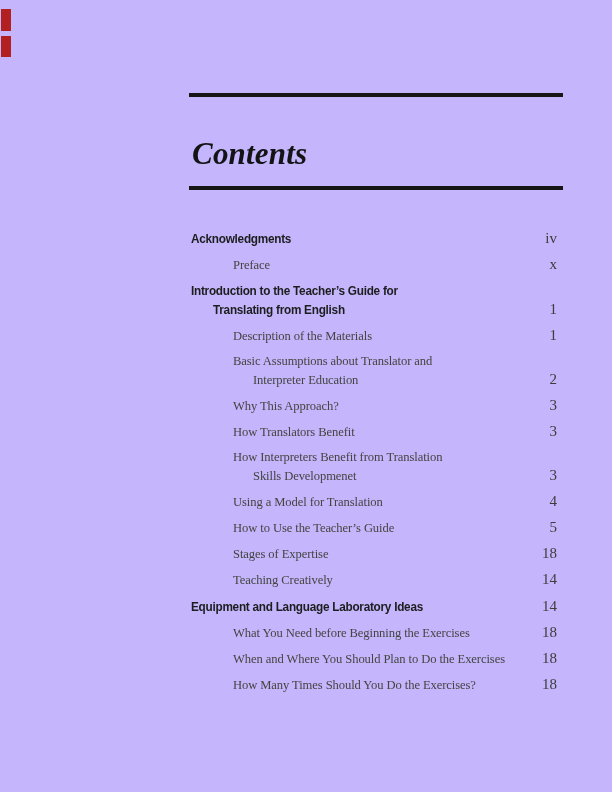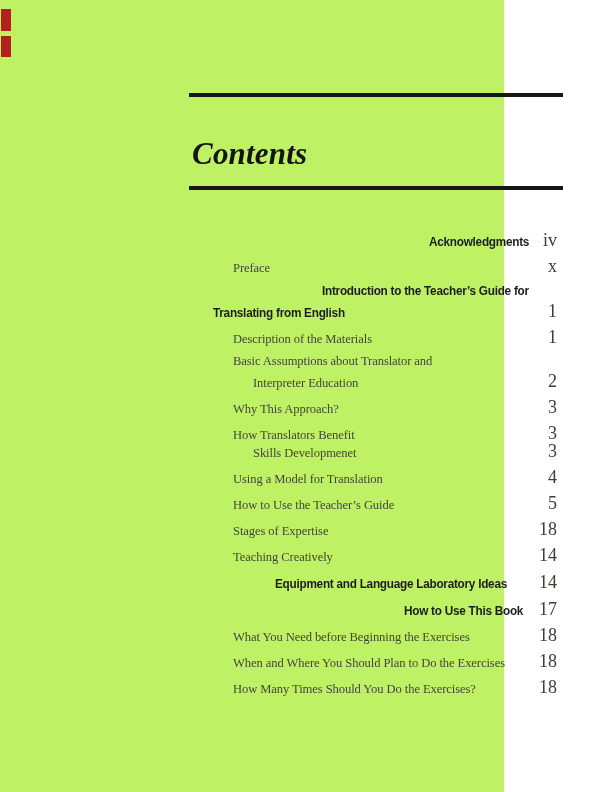--- a/index.html
+++ b/index.html
@@ -2,21 +2,21 @@
 <html><head>
 <meta charset="utf-8">
 <style>
   * { margin: 0; padding: 0; box-sizing: border-box; }
   html, body {
     width: 612px; height: 792px;
     background: #ffffff;
     font-family: "Liberation Serif", serif;
     overflow: hidden;
   }
-  .page { position: relative; width: 504px; height: 792px; background: #bef264; }
+  .page { position: relative; width: 612px; height: 792px; background: #c4b5fd; }
 
   
   .edge-mark {
     position: absolute; left: 1px; width: 10px;
     background: #b2201f;
   }
   .edge-mark:nth-child(1) { top: 9px;  height: 22px; }
   .edge-mark:nth-child(2) { top: 36px; height: 21px; }
 
   .content {
@@ -45,21 +45,21 @@
 
   .toc-row {
     display: flex;
     justify-content: space-between;
     align-items: baseline;
     height: 18px;
   }
   .toc-row.item-start    { margin-top: 8px; }
   .toc-row.heading-start { margin-top: 9px; }
 
-  .indent-0   { padding-left: 2px; justify-content: flex-end; }
+  .indent-0   { padding-left: 2px; }
   .indent-0_5 { padding-left: 24px; text-align: right; }
   .indent-1   { padding-left: 44px; }
   .indent-2   { padding-left: 64px; }
 
   .entry-text {
     display: inline-block;
     white-space: nowrap;
     transform: scaleX(0.94);
     transform-origin: 0 60%;
   }
@@ -73,21 +73,21 @@
   }
   .sub-row .entry-text {
     font-family: "Liberation Serif", serif;
     font-weight: 400;
     font-size: 13.4px;
     letter-spacing: -0.1px;
     color: #45443f;
   }
   .page-num {
     font-family: "Liberation Serif", serif;
-    font-size: 18px;
+    font-size: 15px;
     color: #3c3c38;
     padding-right: 6px;
     flex: none;
   }
 </style>
 </head>
 <body>
 
 <div class="page">
 
@@ -133,20 +133,24 @@
           <span class="page-num">2</span>
         </div>
         <div class="toc-row indent-1 sub-row item-start">
           <span class="entry-text">Why This Approach?</span>
           <span class="page-num">3</span>
         </div>
         <div class="toc-row indent-1 sub-row item-start">
           <span class="entry-text">How Translators Benefit</span>
           <span class="page-num">3</span>
         </div>
+        <div class="toc-row indent-1 sub-row item-start">
+          <span class="entry-text">How Interpreters Benefit from Translation</span>
+          <span class="page-num"></span>
+        </div>
         <div class="toc-row indent-2 sub-row">
           <span class="entry-text">Skills Developmenet</span>
           <span class="page-num">3</span>
         </div>
         <div class="toc-row indent-1 sub-row item-start">
           <span class="entry-text">Using a Model for Translation</span>
           <span class="page-num">4</span>
         </div>
         <div class="toc-row indent-1 sub-row item-start">
           <span class="entry-text">How to Use the Teacher’s Guide</span>
@@ -157,24 +161,20 @@
           <span class="page-num">18</span>
         </div>
         <div class="toc-row indent-1 sub-row item-start">
           <span class="entry-text">Teaching Creatively</span>
           <span class="page-num">14</span>
         </div>
         <div class="toc-row indent-0 heading-row heading-start">
           <span class="entry-text">Equipment and Language Laboratory Ideas</span>
           <span class="page-num">14</span>
         </div>
-        <div class="toc-row indent-0 heading-row heading-start">
-          <span class="entry-text">How to Use This Book</span>
-          <span class="page-num">17</span>
-        </div>
         <div class="toc-row indent-1 sub-row item-start">
           <span class="entry-text">What You Need before Beginning the Exercises</span>
           <span class="page-num">18</span>
         </div>
         <div class="toc-row indent-1 sub-row item-start">
           <span class="entry-text">When and Where You Should Plan to Do the Exercises</span>
           <span class="page-num">18</span>
         </div>
         <div class="toc-row indent-1 sub-row item-start">
           <span class="entry-text">How Many Times Should You Do the Exercises?</span>

